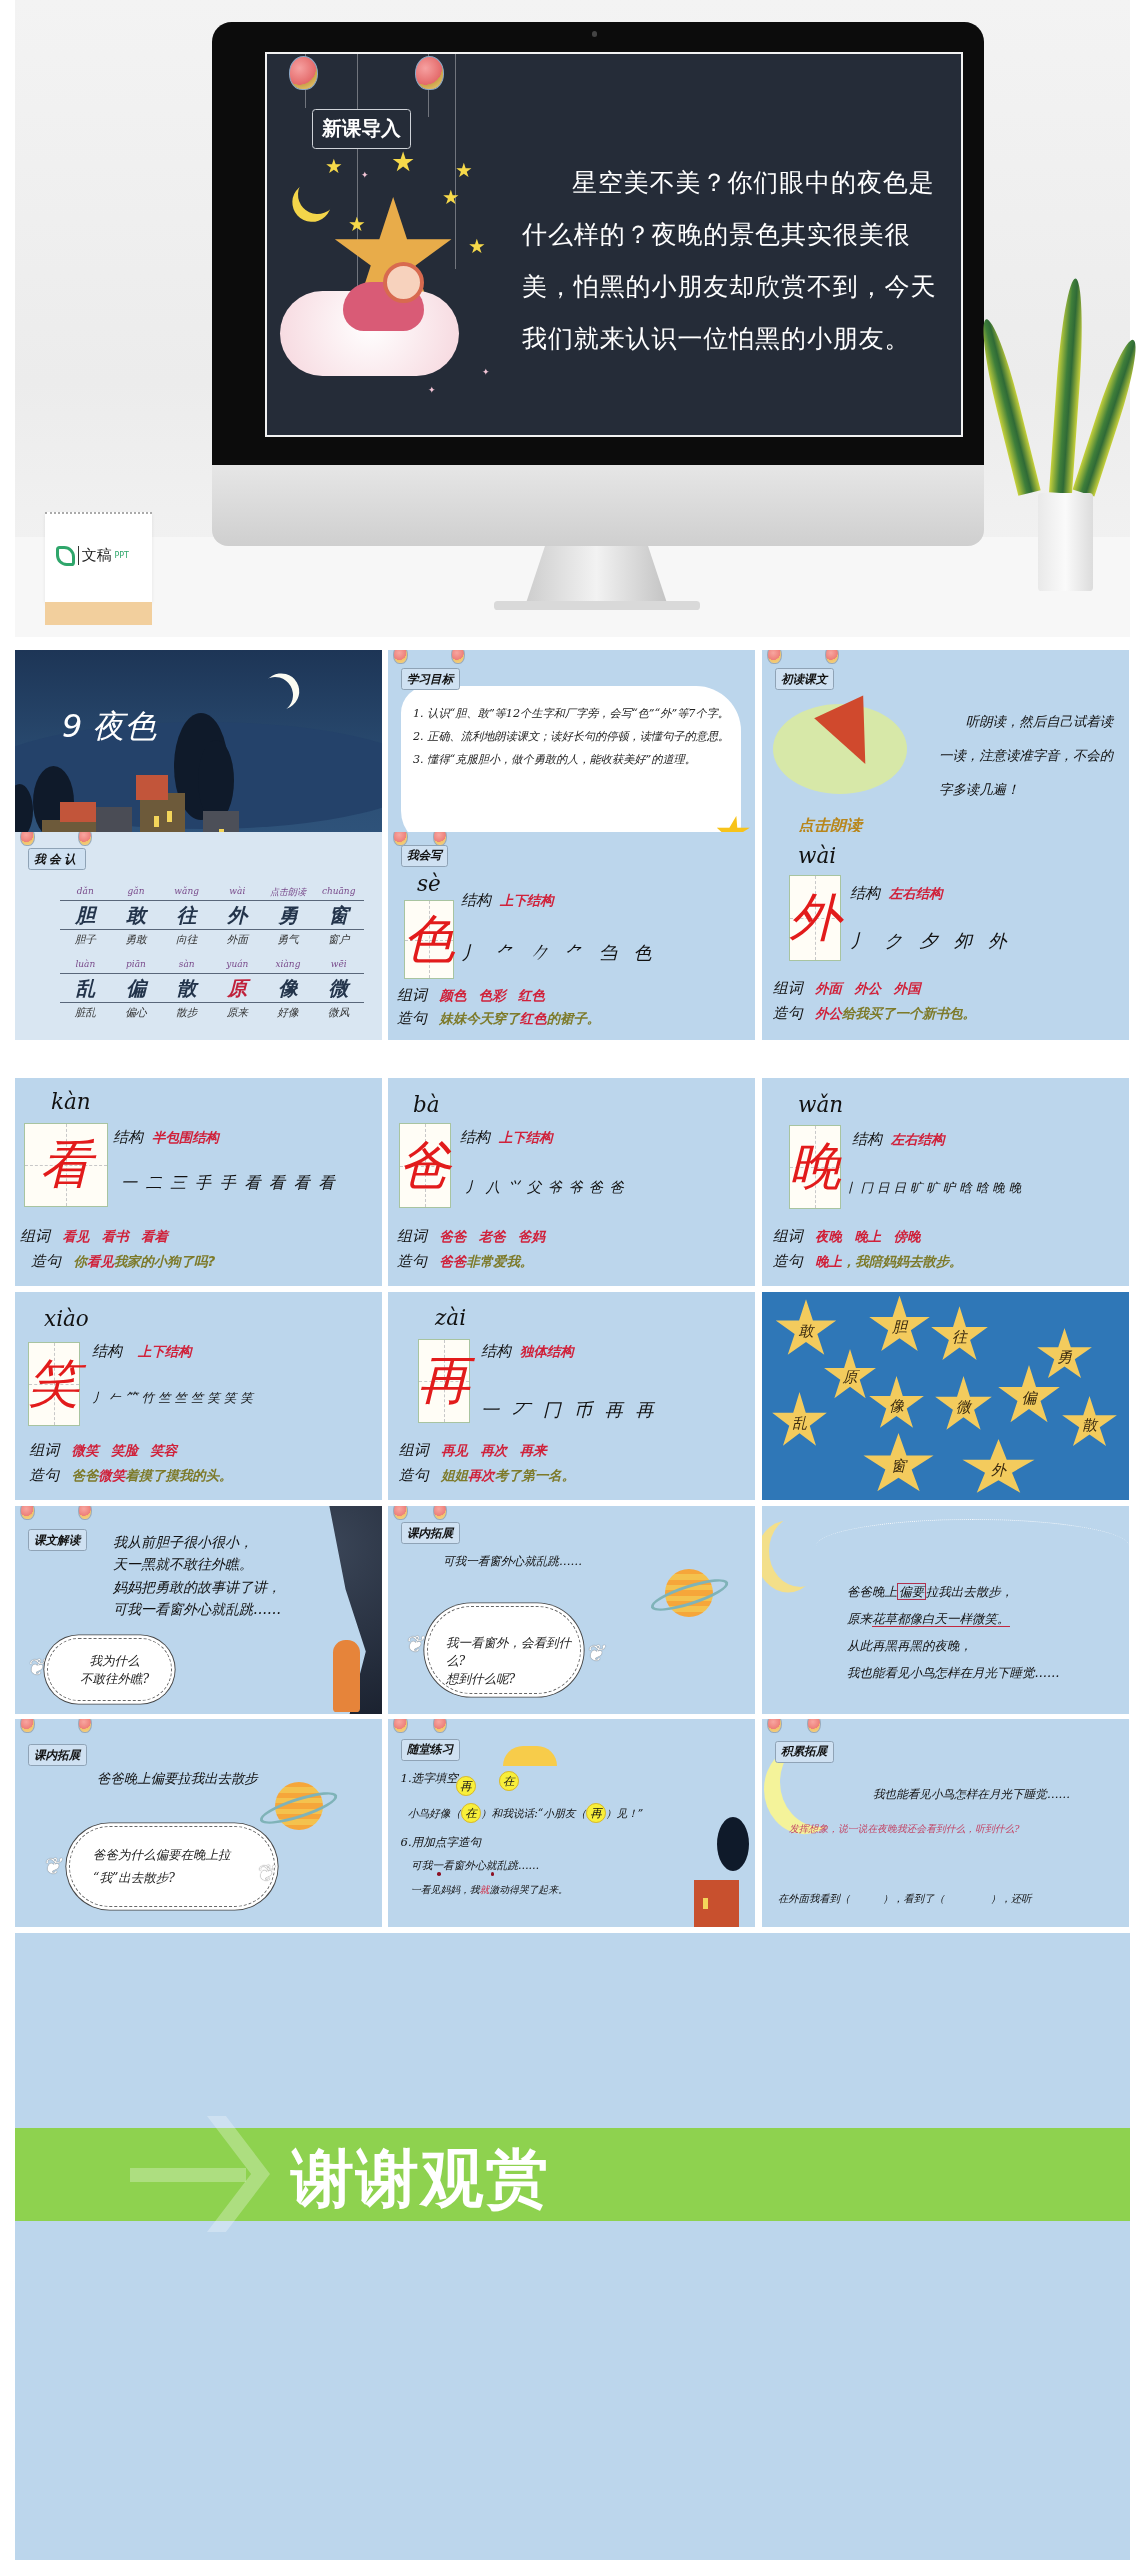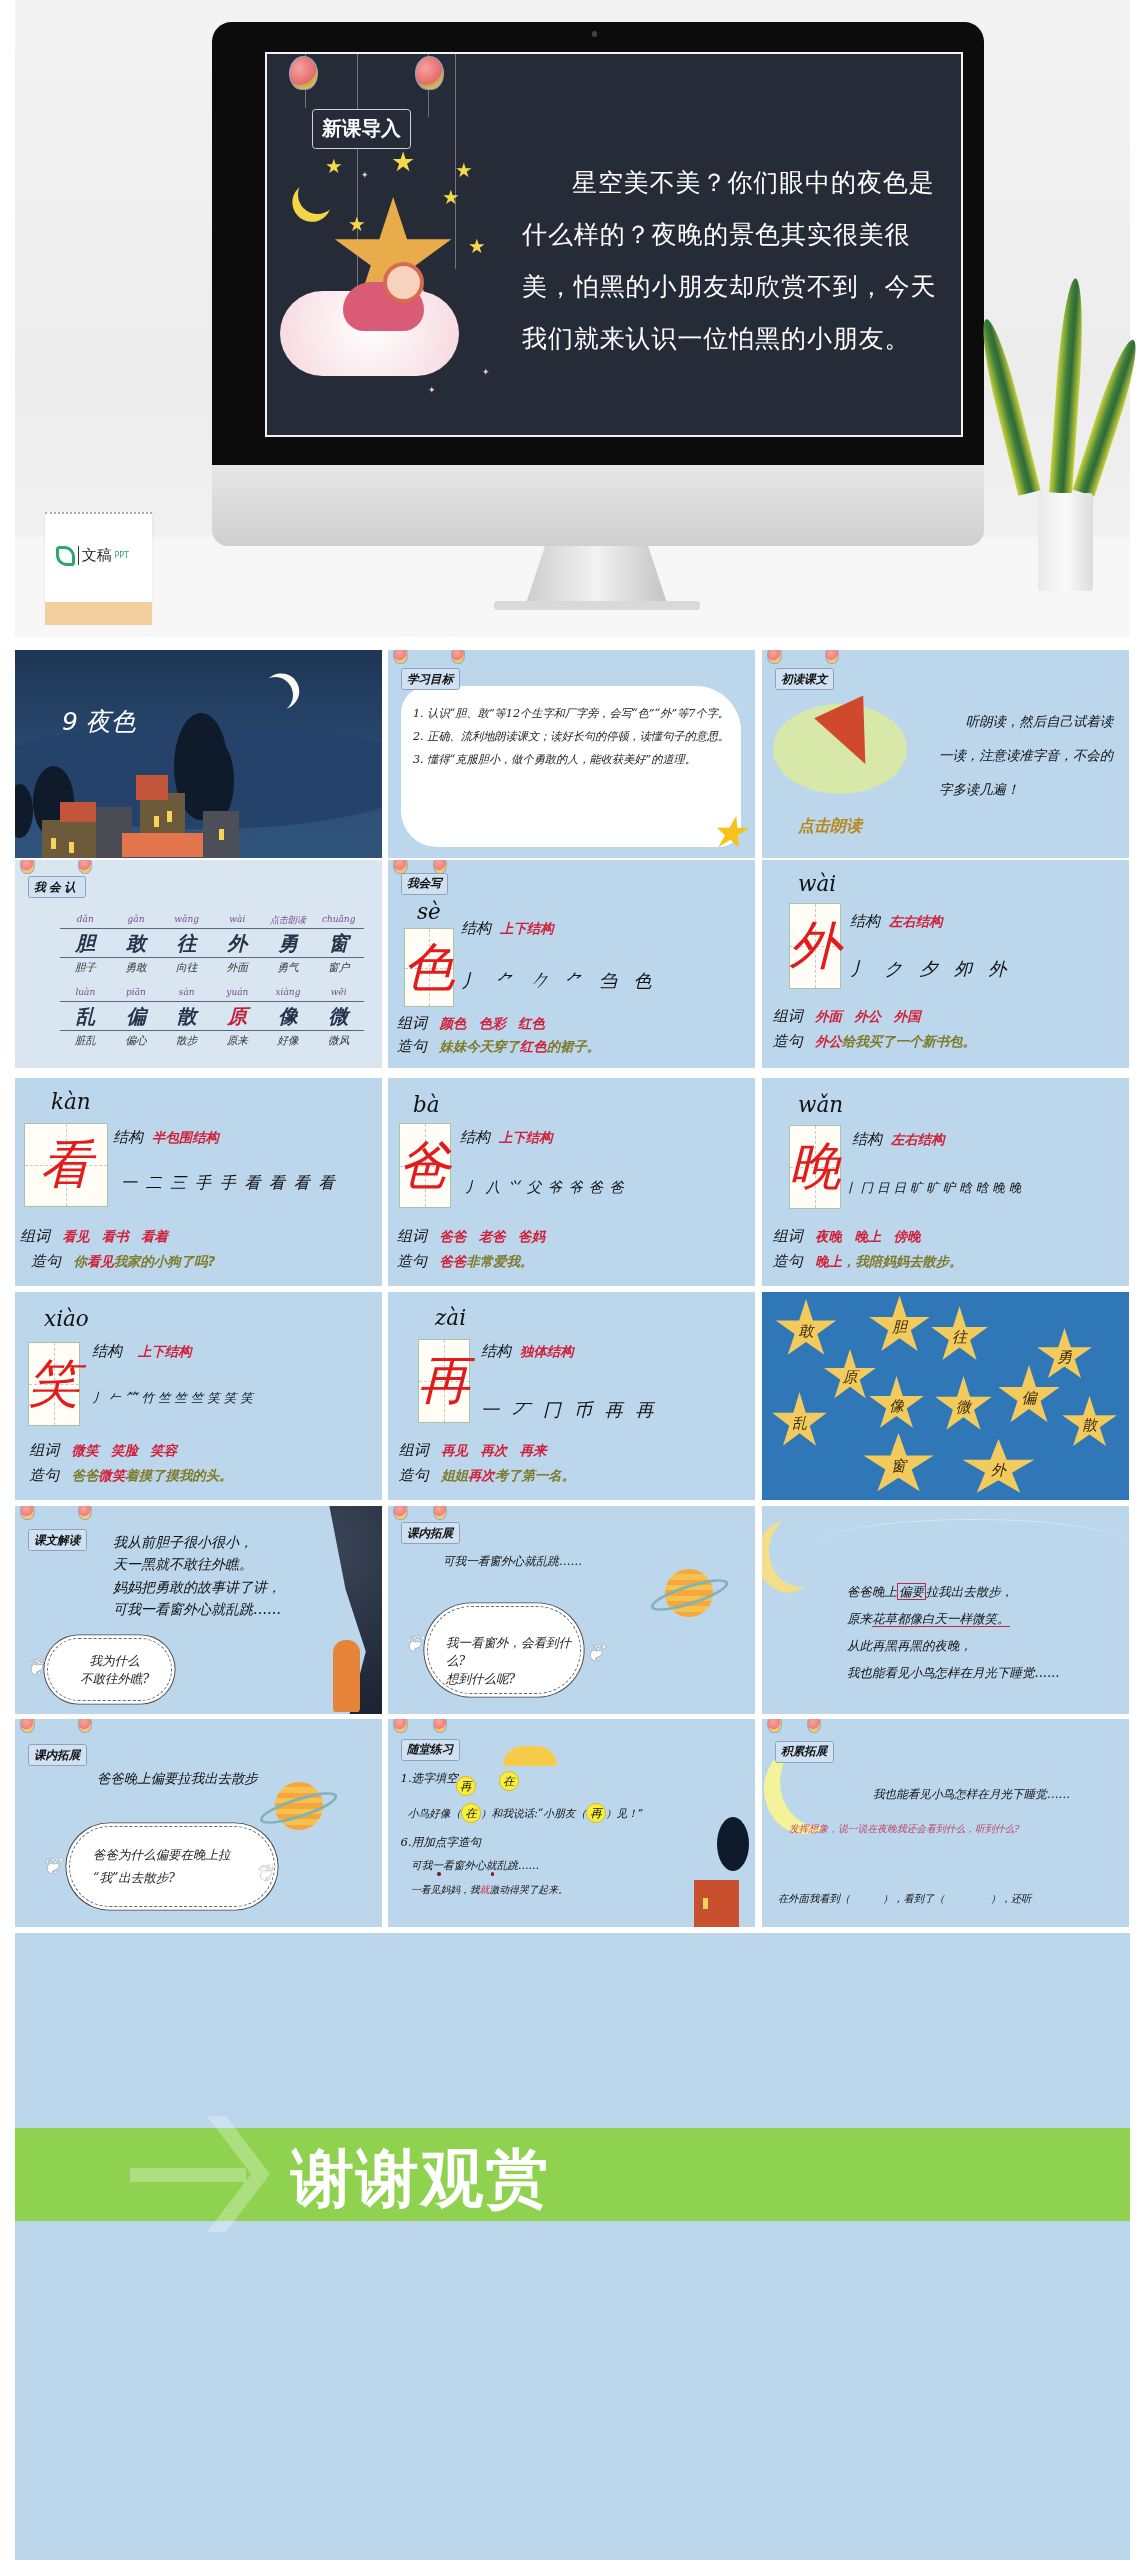--- a/index.html
+++ b/index.html
@@ -47,32 +47,32 @@
   .logo-ppt { font-family: "DejaVu Sans", sans-serif; font-size: 8px; color: #2fa66b; }
 
   .plant { position: absolute; left: 985px; top: 269px; width: 107px; height: 322px; }
   .leaf { position: absolute; bottom: 98px; width: 23px; border-radius: 50% 50% 0 0;
     background: linear-gradient(90deg, #c9d23b, #3f7f3a 40%, #2f6a36 60%, #c9d23b); transform-origin: bottom center; }
   .pot { position: absolute; left: 38px; bottom: 0; width: 55px; height: 98px; background: linear-gradient(90deg,#e9e9e9,#fafafa,#dcdcdc); border-radius: 3.6px; }
 
   
   .slide { position: absolute; width: 367px; height: 208px; background: #bcd6ec; overflow: hidden; font-style: italic; }
   .c1 { left: 15px; } .c2 { left: 388px; } .c3 { left: 762px; }
-  .r1 { top: 650px; } .r2 { top: 860px; } .r3 { top: 1078px; } .r4 { top: 1292px; } .r5 { top: 1506px; } .r6 { top: 1719px; }
+  .r1 { top: 650px; } .r2 { top: 832px; } .r3 { top: 1078px; } .r4 { top: 1292px; } .r5 { top: 1506px; } .r6 { top: 1719px; }
 
   .badge { position: absolute; left: 12.5px; top: 27px; padding: 2.7px 5.4px; font-size: 11.6px; font-weight: bold;
     font-family: "DejaVu Sans", sans-serif; background: #cfe1f2; border: 0.9px solid #8fa3b6; border-radius: 2.7px; color: #111; }
   .bal { position: absolute; top: -5.4px; width: 14.3px; height: 19.7px; border-radius: 50% 50% 45% 45%;
     background: radial-gradient(circle at 40% 40%, #f7a6a0, #ee7f79 55%, #f1c36a 56%, #f5d48a); border: 0.9px solid #9ab; }
 
   
   .s-title { background: #1c3350; }
   .s-title .sky { position: absolute; inset: 0; background: linear-gradient(#1d3556 0%, #2a4c72 55%, #30557d 100%); }
   .s-title .hill { position: absolute; left: -36px; top: 72px; width: 448px; height: 107px; border-radius: 50%; background: #24426a; }
-  .s-title h1 { position: absolute; left: 47px; top: 55px; color: #fff; font-size: 25px; font-family: "DejaVu Sans", sans-serif; font-weight: normal; }
+  .s-title h1 { position: absolute; left: 47px; top: 55px; color: #fff; font-size: 32px; font-family: "DejaVu Sans", sans-serif; font-weight: normal; }
   .s-title .cmoon { position: absolute; left: 242px; top: 27px; width: 36px; height: 36px; border-radius: 50%; box-shadow: 7.2px 0 0 0 #fbfbf2; transform: rotate(-30deg); }
   .tree { position: absolute; border-radius: 50%; background: #0f1a2a; }
   .house { position: absolute; background: #6d5a3a; }
   .roof { position: absolute; background: #c2553a; }
   .win { position: absolute; width: 4.5px; height: 10.7px; background: #f4d55a; }
 
   
   .paper { position: absolute; left: 12.5px; top: 36px; width: 340px; height: 161px; background: #fff; border-radius: 27px 45px 21.5px 36px; }
   .goal-list { position: absolute; left: 25px; top: 52px; width: 322px; font-size: 11.2px; line-height: 23px; color: #222; }
   .tiny-star { position: absolute; right: 7.2px; bottom: 3.6px; font-size: 43px; color: #f7c31a; line-height: 1; }

